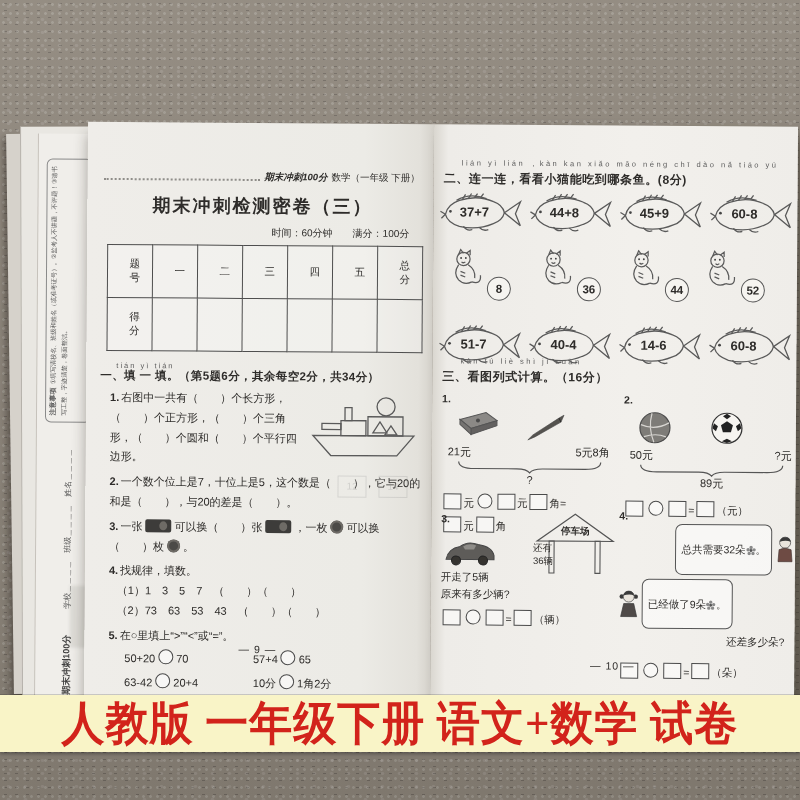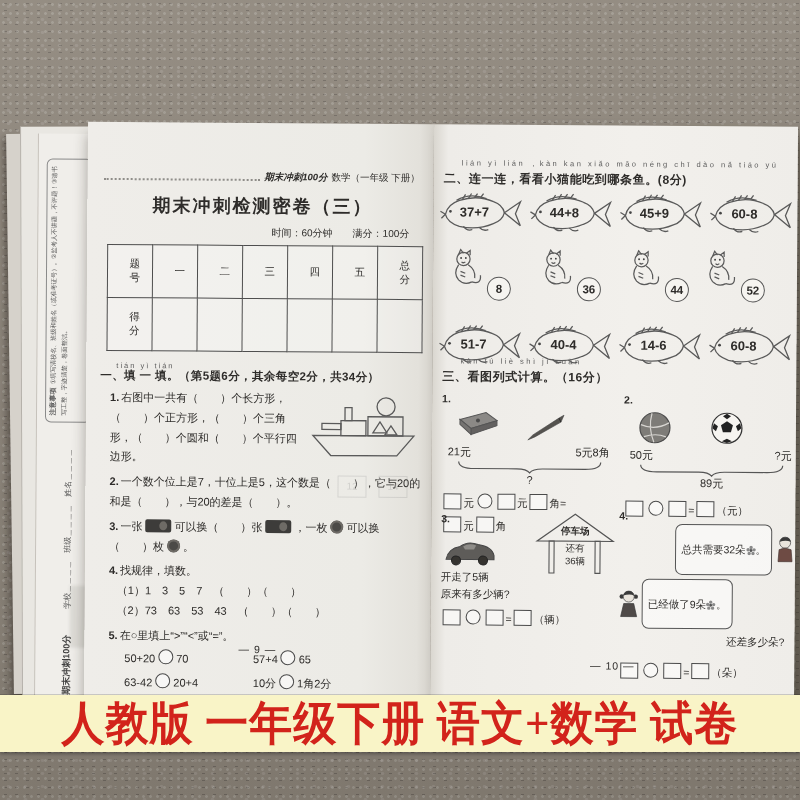--- a/index.html
+++ b/index.html
@@ -57,21 +57,21 @@
   .cat .num{position:absolute;right:2px;bottom:0;width:22px;height:22px;border:1.3px solid #555;border-radius:50%;background:#f6f4f0;text-align:center;line-height:22px;font-size:11.5px;font-weight:600;}
   .q3col{position:absolute;width:176px;font-size:10.5px;line-height:1.55;}
   .icons{display:flex;align-items:flex-end;gap:26px;margin:3px 0 2px 14px;}
   .prices{display:flex;justify-content:space-between;margin:1px 8px 0 6px;font-size:11px;}
   .brace{display:block;margin:0 auto;}
   .bval{text-align:center;font-size:11px;margin-top:-2px;}
   .bx{display:inline-block;width:16px;height:14px;border:1.15px solid #4a4a4a;vertical-align:-3px;margin:0 2px;background:rgba(255,255,255,.5);}
   .eq{margin-top:5px;font-size:10.5px;white-space:nowrap;}
   .pav{position:relative;width:84px;height:66px;float:right;margin:0 0 2px 4px;}
   .pav .s1{position:absolute;left:0;right:0;top:13px;text-align:center;font-size:9.5px;font-weight:600;}
-  .pav .s2{position:absolute;left:0;right:0;top:31px;text-align:center;font-size:9.5px;line-height:1.35;}
+  .pav .s2{position:absolute;left:0;right:0;top:31px;text-align:left;font-size:9.5px;line-height:1.35;}
   .bub{display:inline-block;border:1.1px solid #555;border-radius:7px;padding:16px 5px;font-size:10.5px;background:rgba(255,255,255,.5);white-space:nowrap;}
   .kidrow{display:flex;align-items:center;gap:3px;margin-bottom:4px;}
   .flower{display:inline-block;vertical-align:-2px;}
   .askr{text-align:right;margin:2px 10px 0 0;font-size:10.5px;}
   
   .banner{position:absolute;left:0;top:695px;width:800px;height:57px;background:#f9f4c7;display:flex;align-items:flex-start;justify-content:center;z-index:9;box-shadow:0 -1px 0 rgba(0,0,0,.15), 0 2px 3px rgba(0,0,0,.3);}
   .banner span{font-family:"Liberation Serif","DejaVu Serif",serif;font-weight:800;font-size:43px;color:#d2231b;letter-spacing:1px;white-space:nowrap;transform:scaleY(1.08);}
   svg{display:block;}
   .ln{stroke:#5a5a5a;fill:none;stroke-width:1.3;}
 </style>

